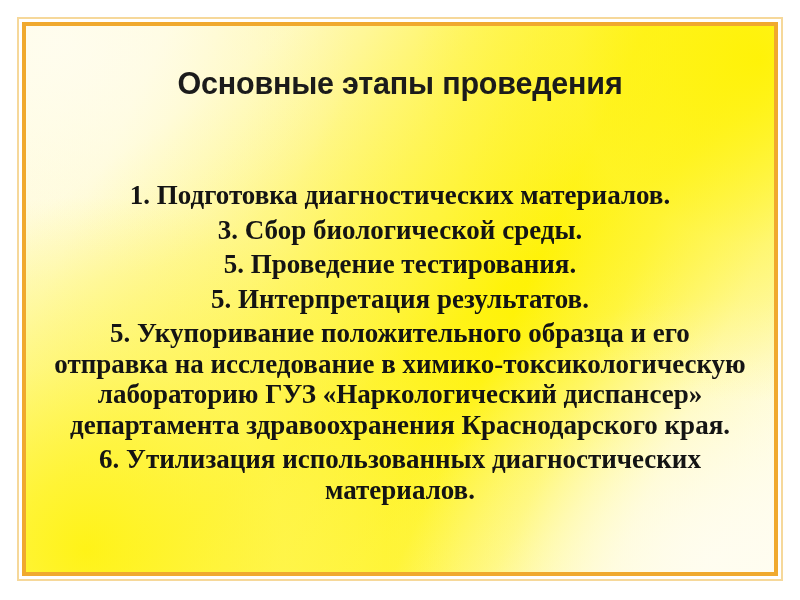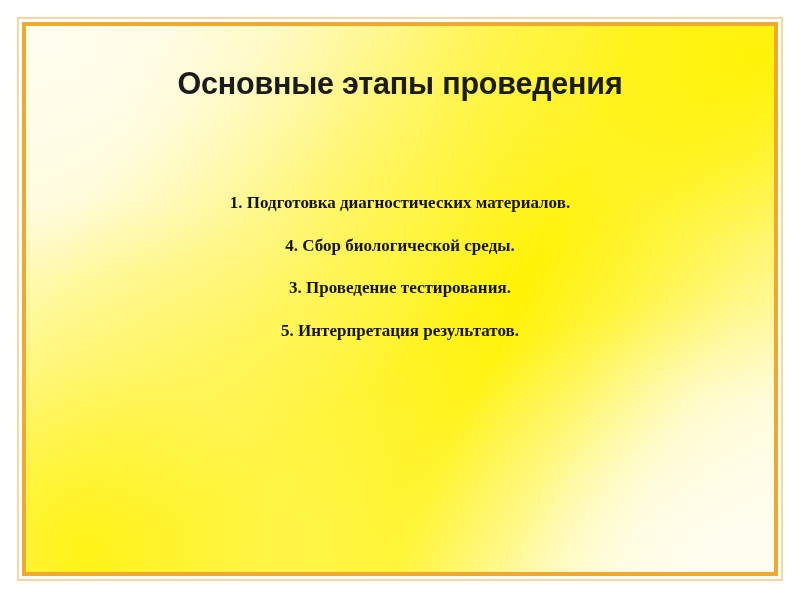--- a/index.html
+++ b/index.html
@@ -153,24 +153,24 @@
     top: 150px;
     width: 100%;
     padding: 0 14px;
     box-sizing: border-box;
     text-align: center;
   }
 
   .body-item {
     font-family: "Liberation Serif", "DejaVu Serif", serif;
     font-weight: 700;
-    font-size: 17px;
+    font-size: 27px;
     line-height: 30.5px;
     color: #141414;
-    margin: 12px;
+    margin: 4px;
     padding: 0;
   }
 
   .body-item.wide {
     padding: 0 6px;
   }
 
   .body-item.narrow {
     padding: 0 44px;
   }
@@ -185,21 +185,23 @@
 
   <div class="slide-canvas">
     <div class="content-stack">
 
       <div class="title-block">
         <span class="title-text">Основные этапы проведения</span>
       </div>
 
       <div class="body-block">
         <p class="body-item narrow">1. Подготовка  диагностических материалов.</p>
-        <p class="body-item narrow">4. Сбор биологической среды.</p>
-        <p class="body-item narrow">3. Проведение тестирования.</p>
+        <p class="body-item narrow">3. Сбор биологической среды.</p>
+        <p class="body-item narrow">5. Проведение тестирования.</p>
         <p class="body-item narrow">5. Интерпретация результатов.</p>
+        <p class="body-item wide">5. Укупоривание положительного образца и его отправка на исследование в химико-токсикологическую лабораторию ГУЗ «Наркологический диспансер» департамента здравоохранения Краснодарского края.</p>
+        <p class="body-item narrow">6. Утилизация использованных диагностических материалов.</p>
       </div>
 
     </div>
   </div>
 
 </div>
 
 </body></html>

